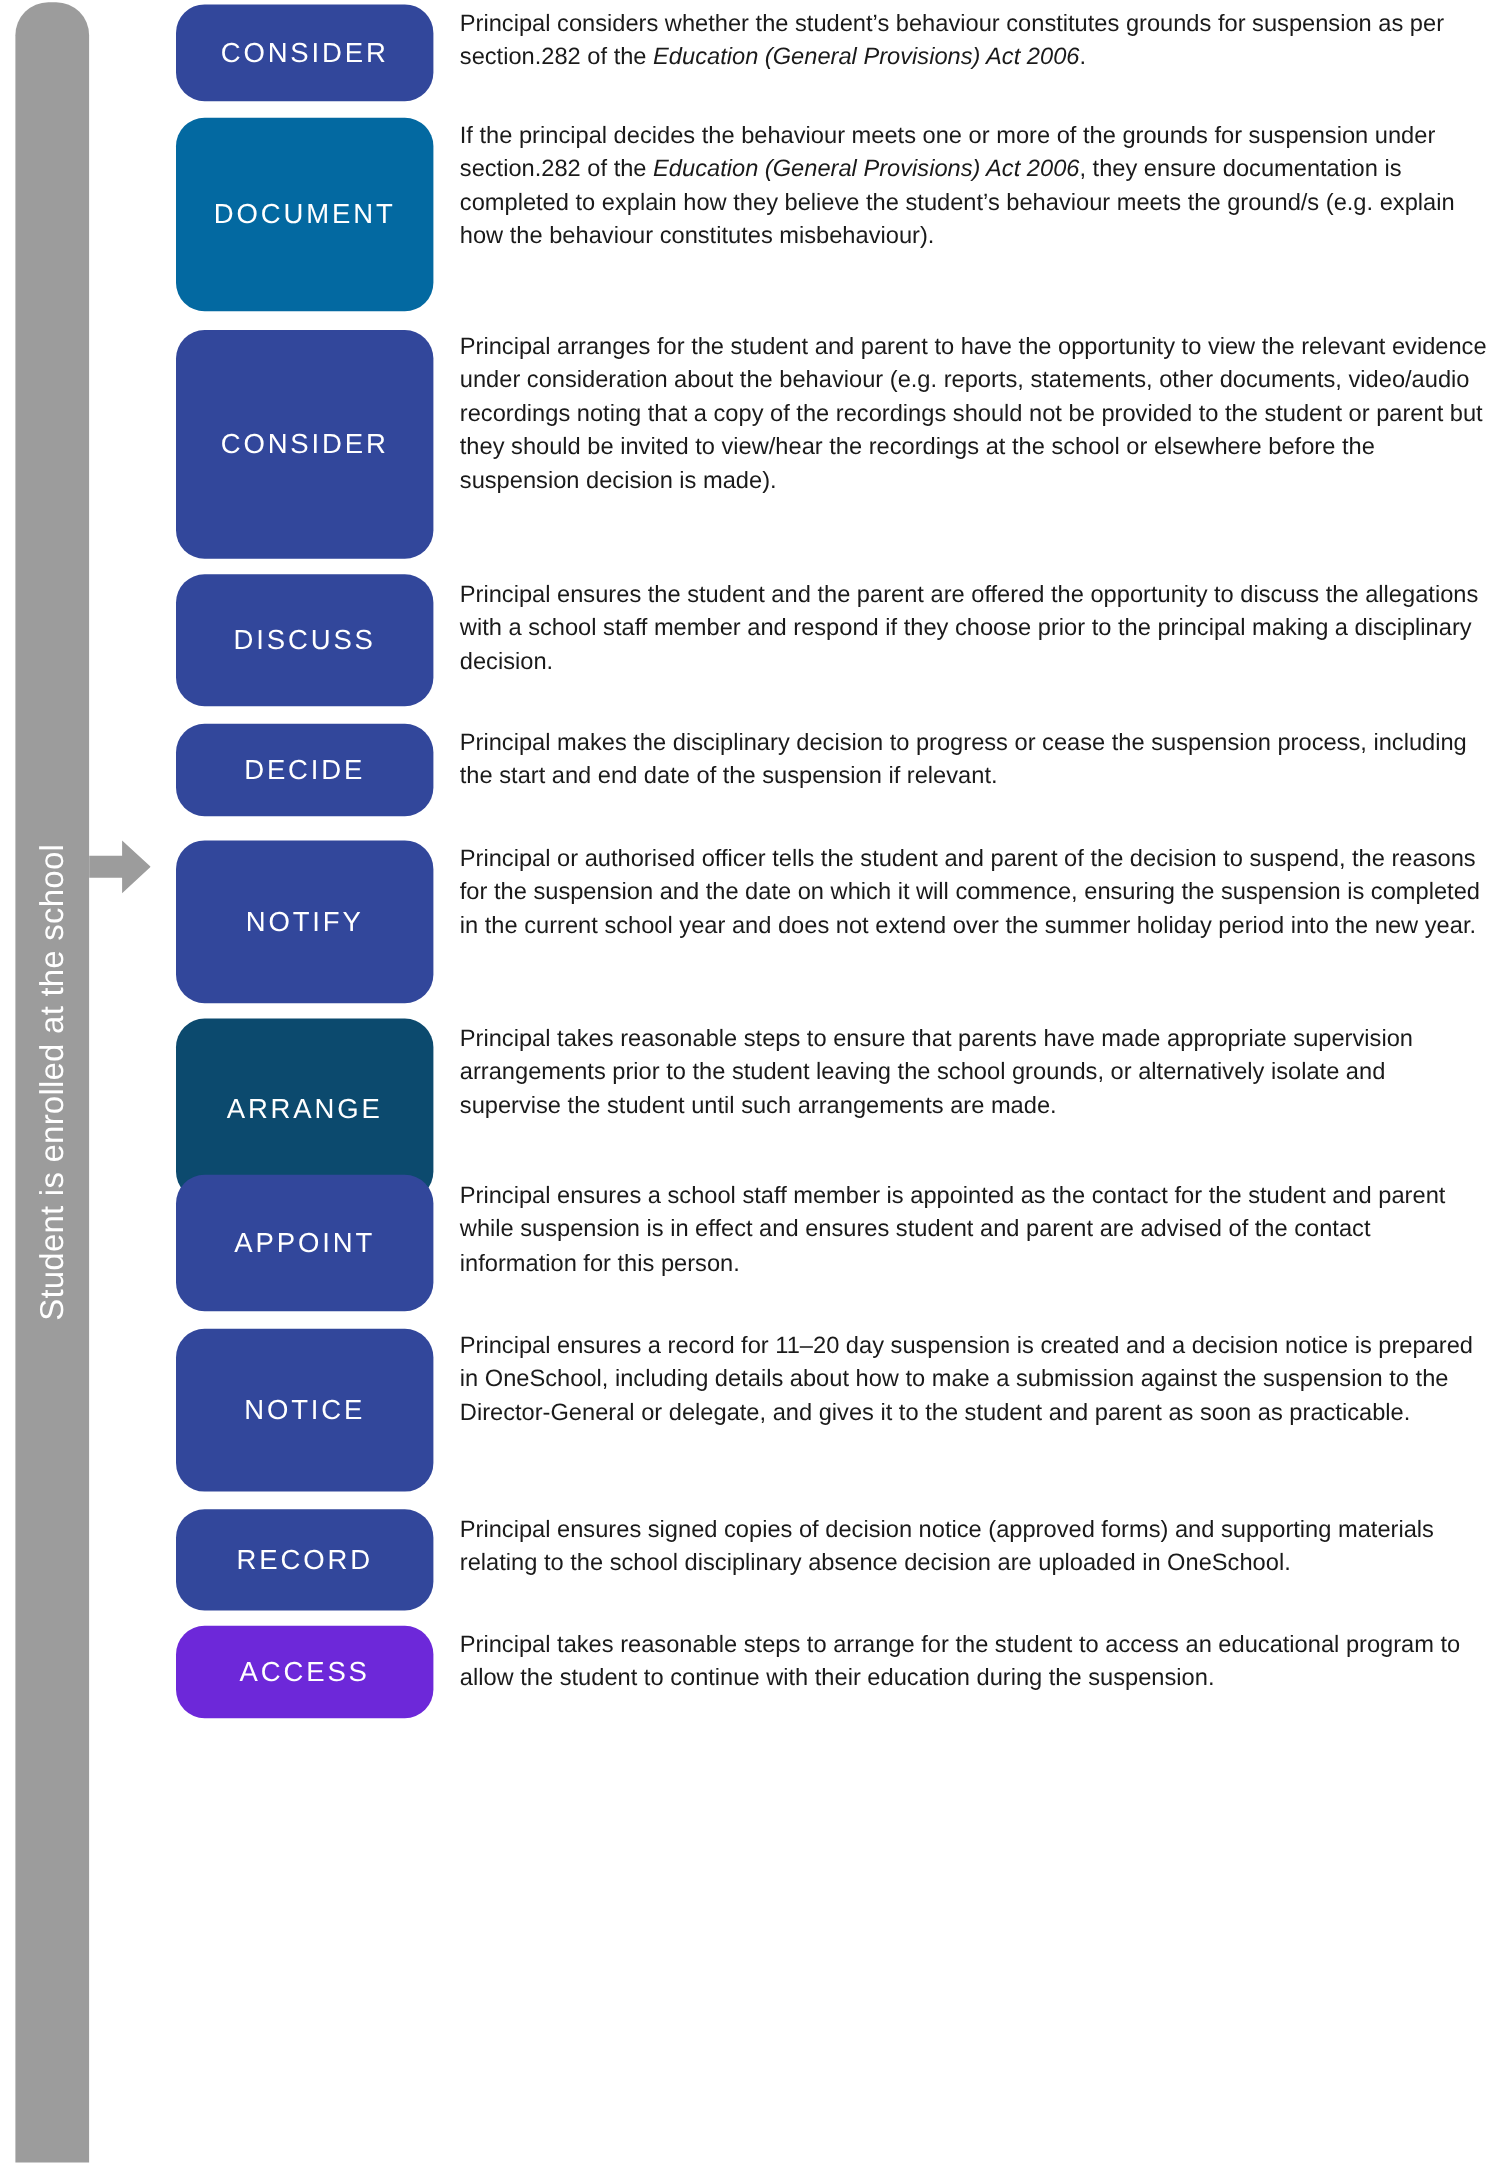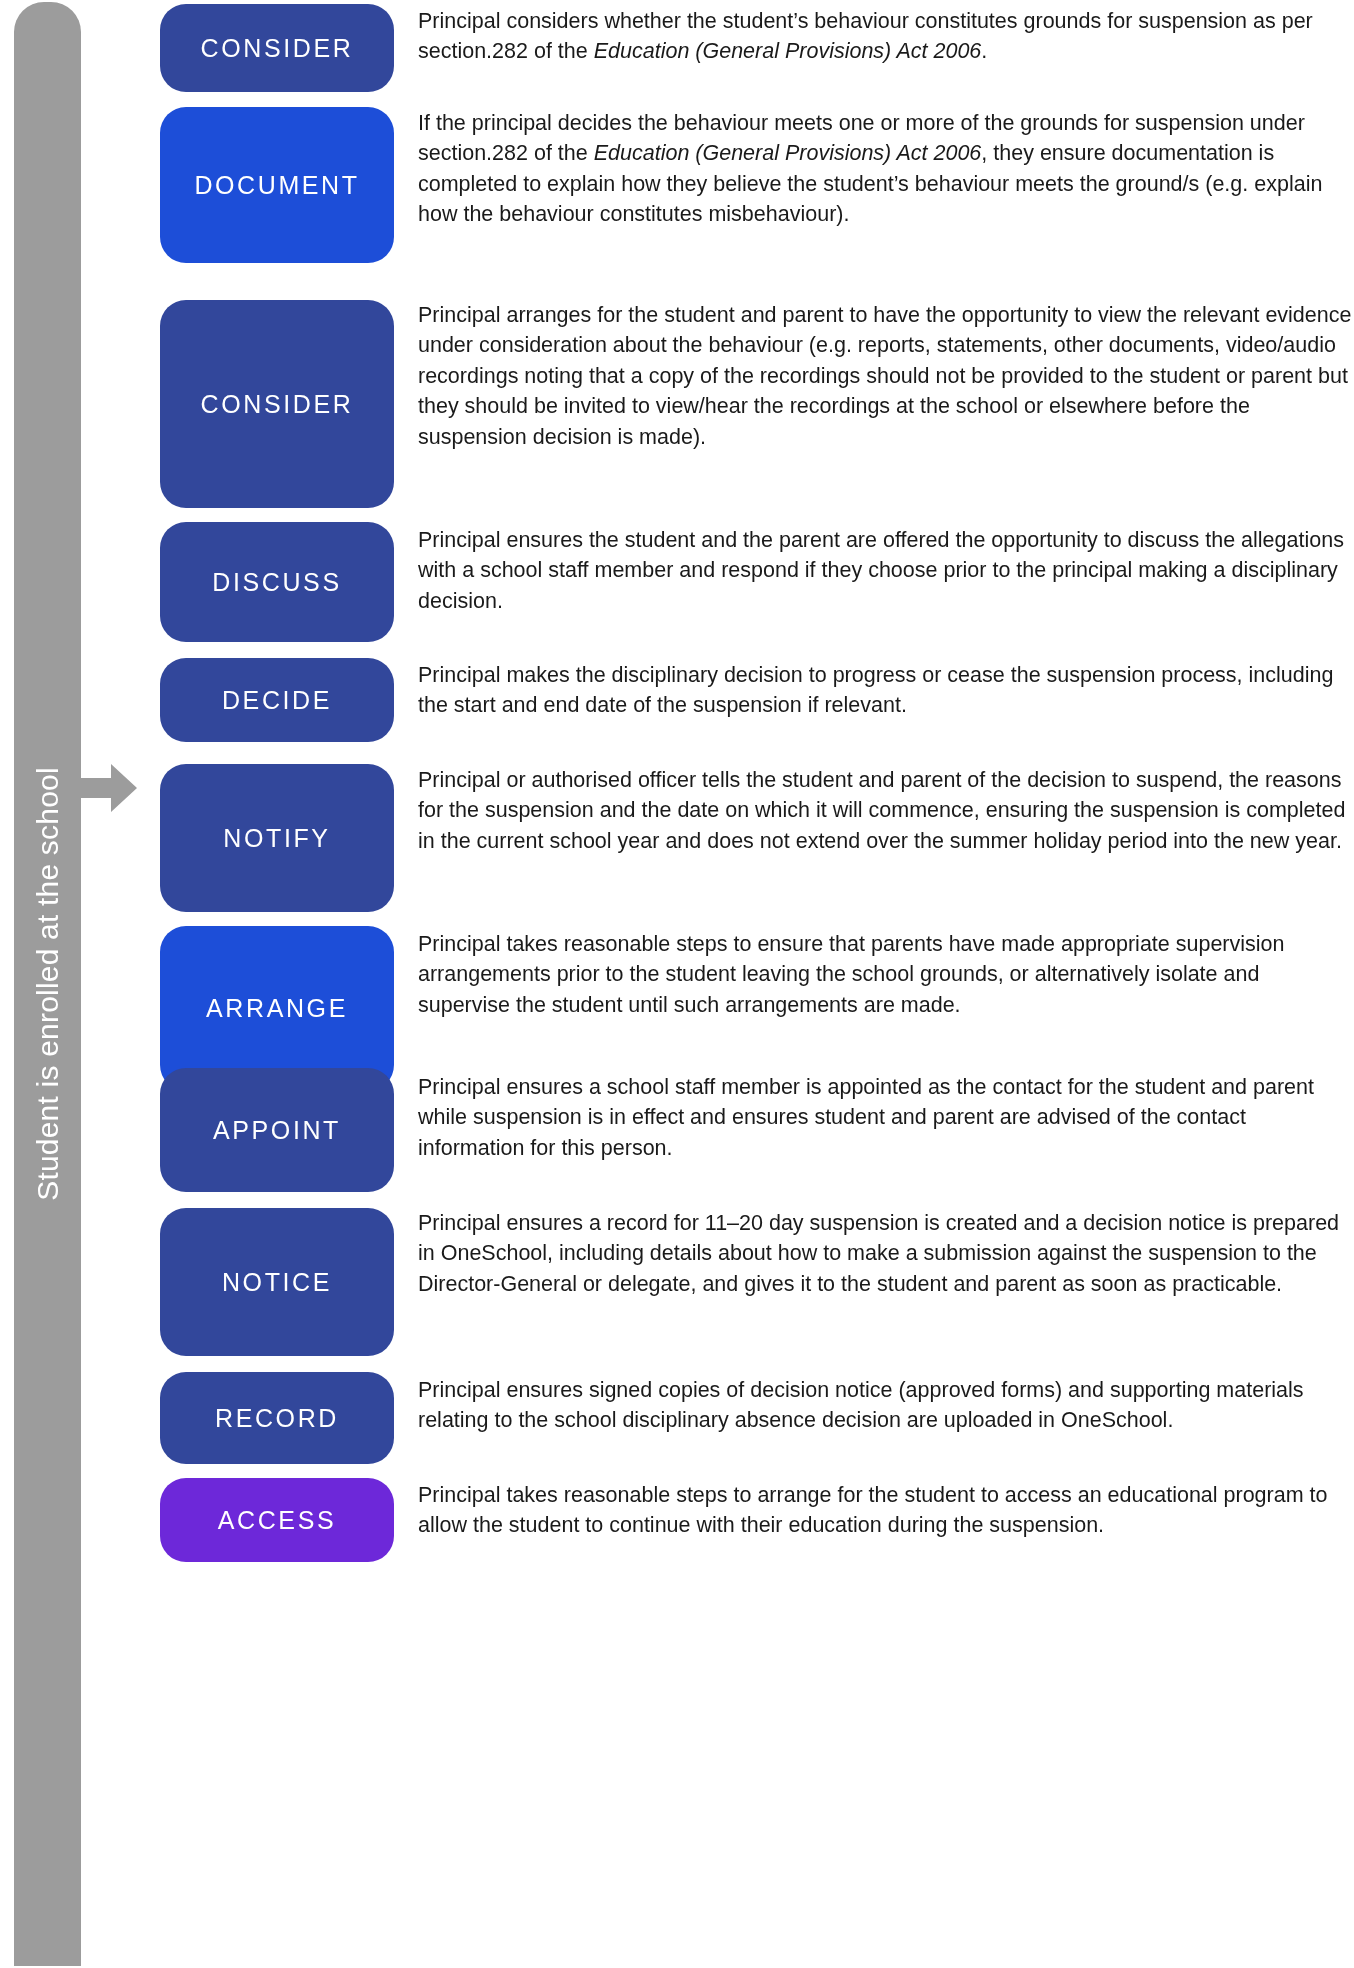--- a/index.html
+++ b/index.html
@@ -111,21 +111,21 @@
   </div>
 
   <div id="steps-container">
       <div class="step-row" style="top: 0px;">
         <div class="step-chip" style="top: 4px; height: 88px; background: rgb(50, 71, 155);">
           <span class="step-chip-label">CONSIDER</span>
         </div>
         <div class="step-desc" style="top: 6px;"><span>Principal considers whether the student’s behaviour constitutes grounds for suspension as per section.282 of the </span><i>Education (General Provisions) Act 2006</i><span>.</span></div>
       </div>
       <div class="step-row" style="top: 0px;">
-        <div class="step-chip" style="top: 107px; height: 156px; background: #1d4ed8;">
+        <div class="step-chip" style="top: 107px; height: 176px; background: #0369a1;">
           <span class="step-chip-label">DOCUMENT</span>
         </div>
         <div class="step-desc" style="top: 108px;"><span>If the principal decides the behaviour meets one or more of the grounds for suspension under section.282 of the </span><i>Education (General Provisions) Act 2006</i><span>, they ensure documentation is completed to explain how they believe the student’s behaviour meets the ground/s (e.g. explain how the behaviour constitutes misbehaviour).</span></div>
       </div>
       <div class="step-row" style="top: 0px;">
         <div class="step-chip" style="top: 300px; height: 208px; background: rgb(50, 71, 155);">
           <span class="step-chip-label">CONSIDER</span>
         </div>
         <div class="step-desc" style="top: 300px;"><span>Principal arranges for the student and parent to have the opportunity to view the relevant evidence under consideration about the behaviour (e.g. reports, statements, other documents, video/audio recordings noting that a copy of the recordings should not be provided to the student or parent but they should be invited to view/hear the recordings at the school or elsewhere before the suspension decision is made).</span></div>
       </div>
@@ -141,21 +141,21 @@
         </div>
         <div class="step-desc" style="top: 660px;"><span>Principal makes the disciplinary decision to progress or cease the suspension process, including the start and end date of the suspension if relevant.</span></div>
       </div>
       <div class="step-row" style="top: 0px;">
         <div class="step-chip" style="top: 764px; height: 148px; background: rgb(50, 71, 155);">
           <span class="step-chip-label">NOTIFY</span>
         </div>
         <div class="step-desc" style="top: 765px;"><span>Principal or authorised officer tells the student and parent of the decision to suspend, the reasons for the suspension and the date on which it will commence, ensuring the suspension is completed in the current school year and does not extend over the summer holiday period into the new year.</span></div>
       </div>
       <div class="step-row" style="top: 0px;">
-        <div class="step-chip" style="top: 926px; height: 165px; background: #1d4ed8;">
+        <div class="step-chip" style="top: 926px; height: 165px; background: #0c4a6e;">
           <span class="step-chip-label">ARRANGE</span>
         </div>
         <div class="step-desc" style="top: 929px;"><span>Principal takes reasonable steps to ensure that parents have made appropriate supervision arrangements prior to the student leaving the school grounds, or alternatively isolate and supervise the student until such arrangements are made.</span></div>
       </div>
       <div class="step-row" style="top: 0px;">
         <div class="step-chip" style="top: 1068px; height: 124px; background: rgb(50, 71, 155);">
           <span class="step-chip-label">APPOINT</span>
         </div>
         <div class="step-desc" style="top: 1072px;"><span>Principal ensures a school staff member is appointed as the contact for the student and parent while suspension is in effect and ensures student and parent are advised of the contact information for this person.</span></div>
       </div>

